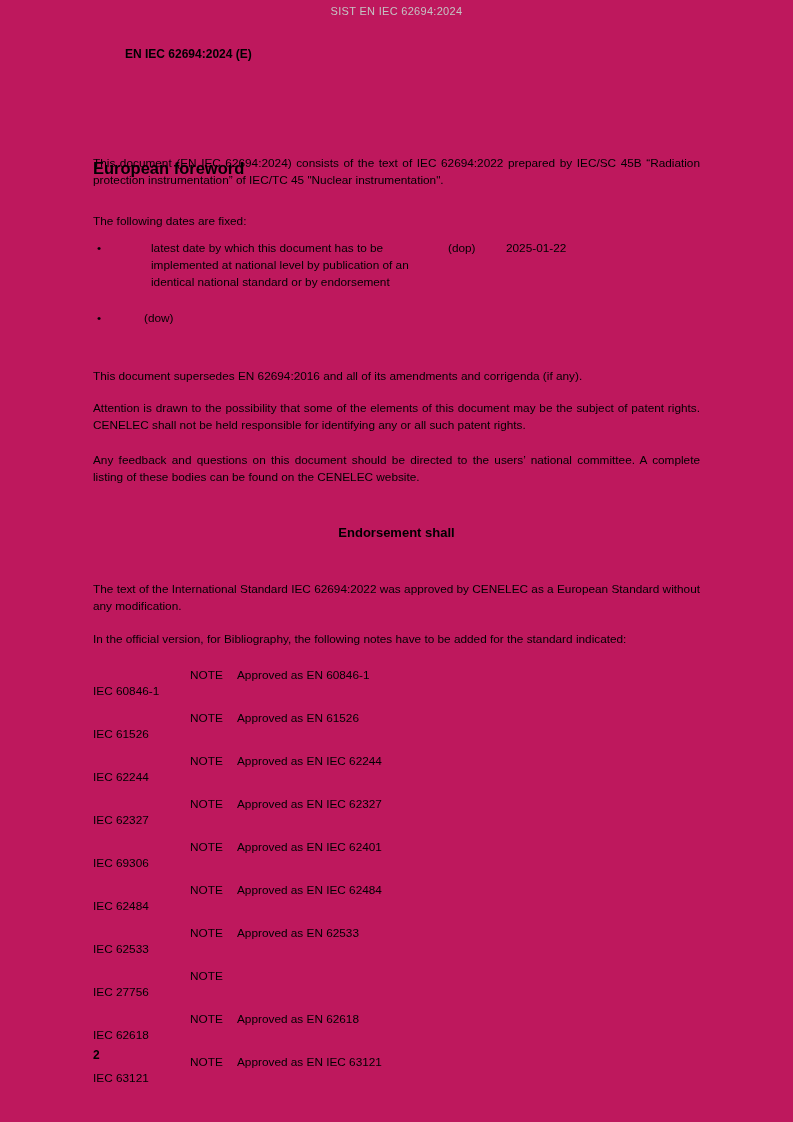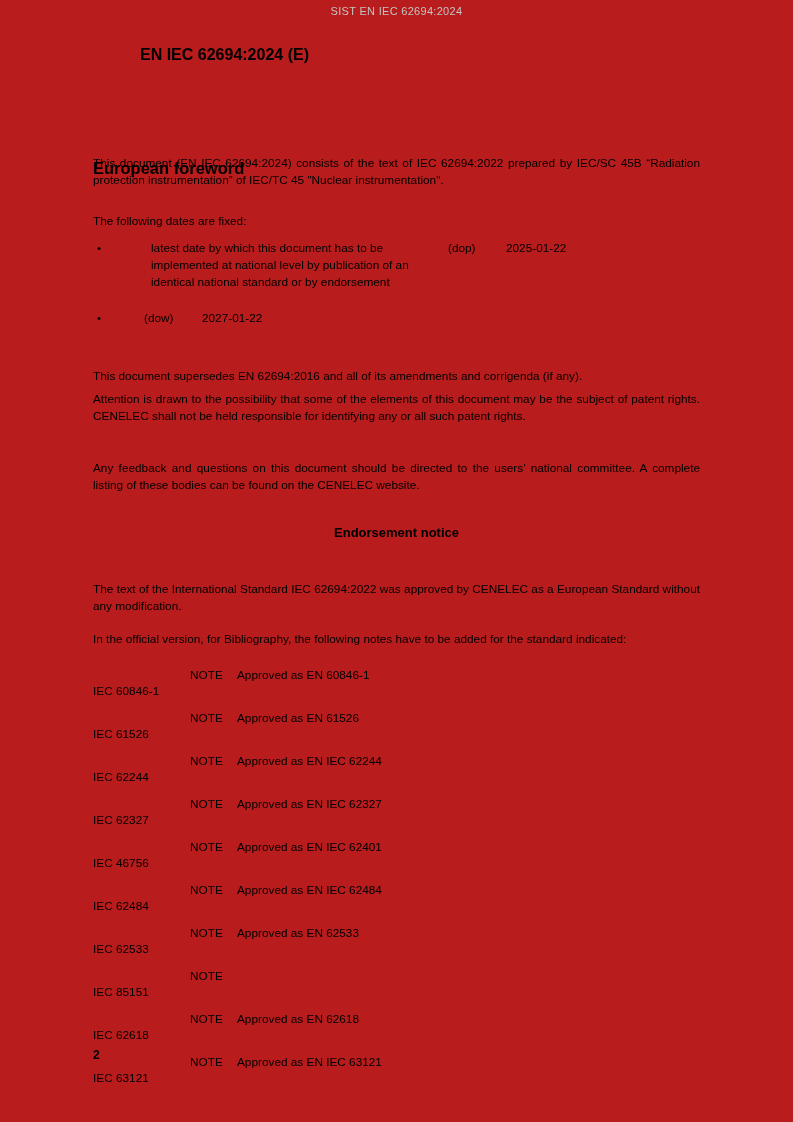--- a/index.html
+++ b/index.html
@@ -1,38 +1,38 @@
 <!DOCTYPE html>
 <html><head>
 <meta charset="utf-8">
 <style>
   html,body { margin:0; padding:0; background:#e8e8e8; }
   .page {
     position:relative;
     width:793px; height:1122px;
     margin:0 auto;
-    background:#b91c1c;
+    background:#be185d;
     font-family:"Liberation Sans","DejaVu Sans",sans-serif;
     color:#000;
     font-size:11.8px;
     line-height:17px;
     overflow:hidden;
   }
   .abs { position:absolute; }
   .watermark {
     top:3px; left:0; width:793px;
     text-align:center;
     font-size:11px;
     color:#c4c4c4;
     letter-spacing:0.3px;
   }
   .doc-code {
-    top:46px; left:92px;
+    top:46px; left:77px;
     font-weight:bold;
-    font-size:16px;
+    font-size:12px;
     padding-left:48px;
   }
   .h1 {
     top:112px; left:93px;
     font-weight:bold;
     font-size:16.5px;
     margin-top:48px;
   }
   .body-block { left:93px; width:607px; }
   .justify { text-align:justify; }
@@ -76,30 +76,29 @@
   <div class="abs body-block bullet-row" style="top:240px;">
     <span class="bullet-glyph">•</span>
     <span class="bullet-text">latest date by which this document has to be implemented at national level by publication of an identical national standard or by endorsement</span>
     <span class="bullet-code">(dop)</span>
     <span class="bullet-date">2025-01-22</span>
   </div>
 
   <div class="abs body-block bullet-row" style="top:310px;">
     <span class="bullet-glyph">•</span>
     <span class="bullet-code">(dow)</span>
-    <span class="bullet-date">2027-01-22</span>
   </div>
 
   <div class="abs body-block" style="top:368px;">This document supersedes EN 62694:2016 and all of its amendments and corrigenda (if any).</div>
 
-  <div class="abs body-block justify" style="top:391px;">Attention is drawn to the possibility that some of the elements of this document may be the subject of patent rights. CENELEC shall not be held responsible for identifying any or all such patent rights.</div>
+  <div class="abs body-block justify" style="top:400px;">Attention is drawn to the possibility that some of the elements of this document may be the subject of patent rights. CENELEC shall not be held responsible for identifying any or all such patent rights.</div>
 
-  <div class="abs body-block justify" style="top:452px;margin-top:8px;">Any feedback and questions on this document should be directed to the users’ national committee. A complete listing of these bodies can be found on the CENELEC website.</div>
+  <div class="abs body-block justify" style="top:452px;">Any feedback and questions on this document should be directed to the users’ national committee. A complete listing of these bodies can be found on the CENELEC website.</div>
 
-  <div class="abs center-h">Endorsement notice</div>
+  <div class="abs center-h">Endorsement shall</div>
 
   <div class="abs body-block justify" style="top:581px;">The text of the International Standard IEC 62694:2022 was approved by CENELEC as a European Standard without any modification.</div>
 
   <div class="abs body-block" style="top:631px;">In the official version, for Bibliography, the following notes have to be added for the standard indicated:</div>
 
   <div class="abs body-block notes">
     <div class="note-row">
       <span class="note-std">IEC 60846-1</span>
       <span class="note-label">NOTE</span>
       <span class="note-text">Approved as EN 60846-1</span>
@@ -113,36 +112,36 @@
       <span class="note-std">IEC 62244</span>
       <span class="note-label">NOTE</span>
       <span class="note-text">Approved as EN IEC 62244</span>
     </div>
     <div class="note-row">
       <span class="note-std">IEC 62327</span>
       <span class="note-label">NOTE</span>
       <span class="note-text">Approved as EN IEC 62327</span>
     </div>
     <div class="note-row">
-      <span class="note-std">IEC 46756</span>
+      <span class="note-std">IEC 69306</span>
       <span class="note-label">NOTE</span>
       <span class="note-text">Approved as EN IEC 62401</span>
     </div>
     <div class="note-row">
       <span class="note-std">IEC 62484</span>
       <span class="note-label">NOTE</span>
       <span class="note-text">Approved as EN IEC 62484</span>
     </div>
     <div class="note-row">
       <span class="note-std">IEC 62533</span>
       <span class="note-label">NOTE</span>
       <span class="note-text">Approved as EN 62533</span>
     </div>
     <div class="note-row">
-      <span class="note-std">IEC 85151</span>
+      <span class="note-std">IEC 27756</span>
       <span class="note-label">NOTE</span>
     </div>
     <div class="note-row">
       <span class="note-std">IEC 62618</span>
       <span class="note-label">NOTE</span>
       <span class="note-text">Approved as EN 62618</span>
     </div>
     <div class="note-row">
       <span class="note-std">IEC 63121</span>
       <span class="note-label">NOTE</span>

